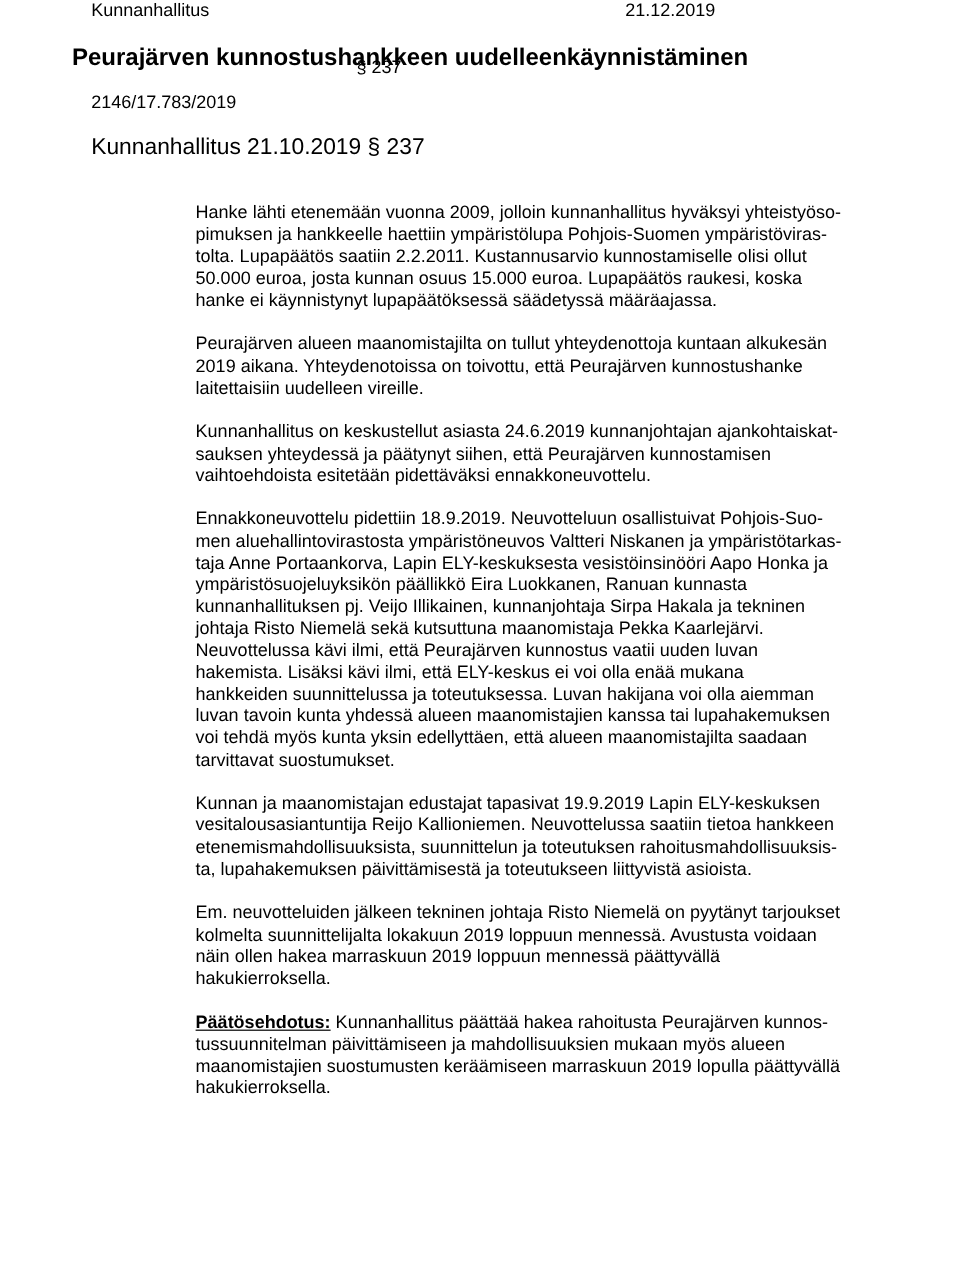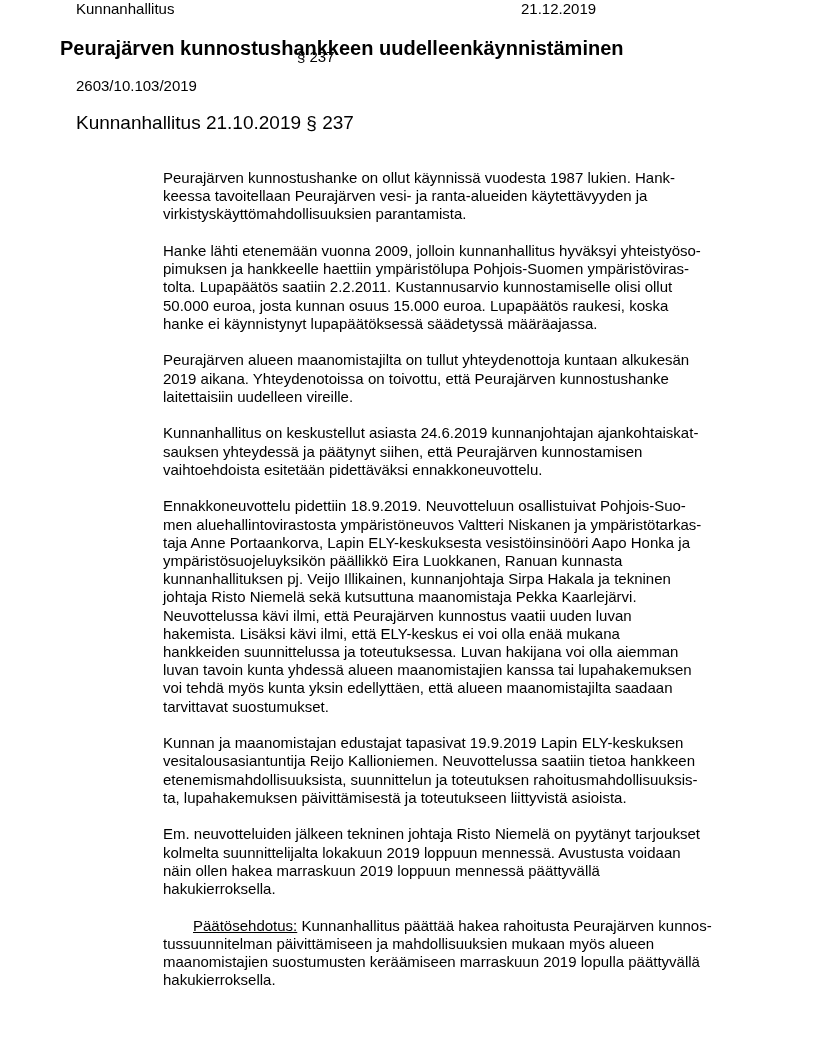--- a/index.html
+++ b/index.html
@@ -15,37 +15,34 @@
     position: absolute; left: 60px; top: 37px; margin: 0;
     font-size: 20px; font-weight: bold; line-height: 22px;
   }
   .docnum { position: absolute; left: 76px; top: 77px; font-size: 15px; line-height: 18px; }
   .meeting { position: absolute; left: 76px; top: 114px; font-size: 19px; line-height: 18px; }
   .body {
     position: absolute; left: 163px; top: 169px; width: 590px;
     font-size: 15px; line-height: 18.2px;
   }
   .body p { margin: 0 0 18.4px 0; white-space: pre-line; }
-  .label { font-weight: normal; text-decoration: underline; margin-left: 30px; }
+  .label { font-weight: bold; text-decoration: underline; }
 </style>
 </head>
 <body>
 
 <div class="hdr hdr-org">Kunnanhallitus</div>
 <div class="hdr hdr-sec">§ 237</div>
 <div class="hdr hdr-date">21.12.2019</div>
 
 <h1 class="title">Peurajärven kunnostushankkeen uudelleenkäynnistäminen</h1>
-<div class="docnum">2603/10.103/2019</div>
+<div class="docnum">2146/17.783/2019</div>
 <div class="meeting">Kunnanhallitus 21.10.2019 § 237</div>
 
 <div class="body">
-  <p>Peurajärven kunnostushanke on ollut käynnissä vuodesta 1987 lukien. Hank-
-keessa tavoitellaan Peurajärven vesi- ja ranta-alueiden käytettävyyden ja
-virkistyskäyttömahdollisuuksien parantamista.</p>
   <p>Hanke lähti etenemään vuonna 2009, jolloin kunnanhallitus hyväksyi yhteistyöso-
 pimuksen ja hankkeelle haettiin ympäristölupa Pohjois-Suomen ympäristöviras-
 tolta. Lupapäätös saatiin 2.2.2011. Kustannusarvio kunnostamiselle olisi ollut
 50.000 euroa, josta kunnan osuus 15.000 euroa. Lupapäätös raukesi, koska
 hanke ei käynnistynyt lupapäätöksessä säädetyssä määräajassa.</p>
   <p>Peurajärven alueen maanomistajilta on tullut yhteydenottoja kuntaan alkukesän
 2019 aikana. Yhteydenotoissa on toivottu, että Peurajärven kunnostushanke
 laitettaisiin uudelleen vireille.</p>
   <p>Kunnanhallitus on keskustellut asiasta 24.6.2019 kunnanjohtajan ajankohtaiskat-
 sauksen yhteydessä ja päätynyt siihen, että Peurajärven kunnostamisen

